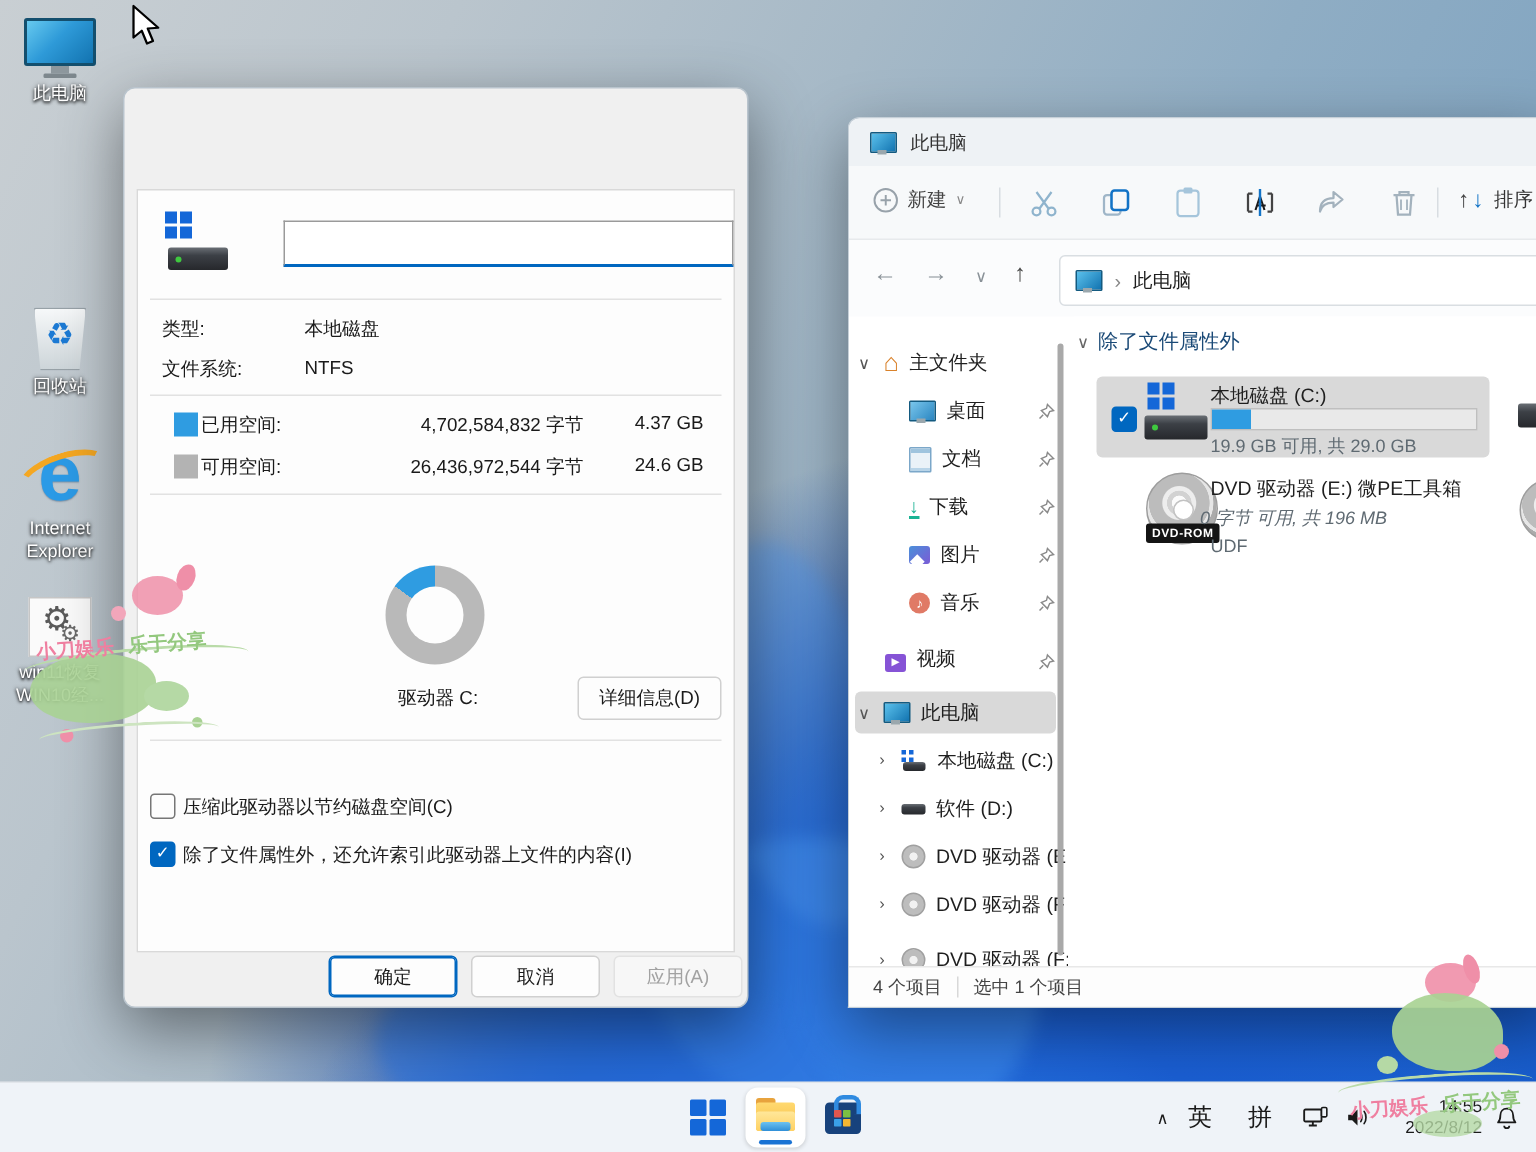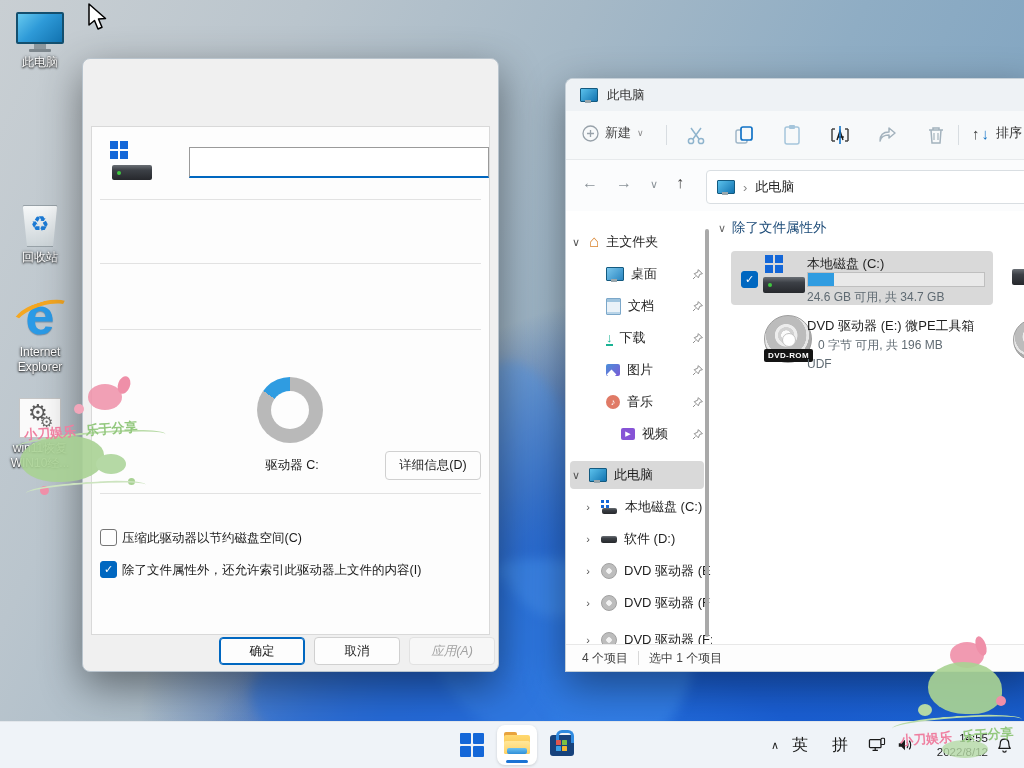--- a/index.html
+++ b/index.html
@@ -61,21 +61,21 @@
   .hdd .sq{position:absolute;display:grid;grid-template-columns:1fr 1fr;gap:2px;}
   .hdd .sq i{background:#1467d8;display:block;}
   .slab{position:absolute;border-radius:2px;background:linear-gradient(#6a6f75 0%,#3c4046 35%,#26282c 100%);}
   .slab .led{position:absolute;left:5px;top:50%;margin-top:-2px;width:4px;height:4px;border-radius:50%;background:#3fc93f;}
   .donut{position:absolute;left:165px;top:250px;width:66px;height:66px;border-radius:50%;
     background:conic-gradient(#b9b9b9 0deg 305.7deg,#2f9ce1 305.7deg 360deg);}
   .donut::after{content:"";position:absolute;inset:14px;background:#fdfdfd;border-radius:50%;}
   .btn{position:absolute;background:#fdfdfd;border:1px solid #d0d0d0;border-radius:4px;
     font-size:12.5px;color:#1a1a1a;display:flex;align-items:center;justify-content:center;text-align:right;}
   .btn.default{border:1px solid #0067c0;box-shadow:0 0 0 1px #0067c0 inset;}
-  .btn.disabled{color:#a2a2a2;background:#f7f7f7;border-color:#e2e2e2;font-style:italic;}
+  .btn.disabled{color:#a2a2a2;background:#f7f7f7;border-color:#e2e2e2;}
   .cb{position:absolute;width:15px;height:15px;border-radius:3px;border:1px solid #767676;background:#fdfdfd;}
   .cb.on{background:#0067c0;border-color:#0067c0;color:#fff;font-size:11px;line-height:15px;text-align:center;}
   .cb-lbl{position:absolute;}
   .tfield{position:absolute;left:97px;top:20px;width:286px;height:28px;background:#fff;
     border:1px solid #9a9a9a;border-bottom:2px solid #0067c0;font-size:13px;padding:0 6px;outline:none;}
   
   .explorer{position:absolute;left:565px;top:78px;width:470px;height:592px;background:#fff;
     border-radius:8px 0 0 0;box-shadow:0 14px 42px rgba(0,0,0,.4);z-index:20;color:#1f1f1f;overflow:hidden;
     border:1px solid #c6d0d8;border-right:none;}
   .ex-title{position:absolute;left:0;top:0;right:0;height:32px;background:#eef2f5;
@@ -188,22 +188,42 @@
             <i style="width:8px;height:8px;"></i>
             <i style="width:8px;height:8px;"></i>
           </span>
         <span class="slab" style="left:2px;top:24px;width:40px;height:15px;">
             <span class="led"></span>
           </span>
       </div>
       <input class="tfield" value="" style="">
       <div class="sep" style="top:72px;"></div>
 
+      <div class="prow" style="top:84px;">
+        <span>类型:</span>
+        <span class="v">本地磁盘</span>
+      </div>
+      <div class="prow" style="top:111px;">
+        <span>文件系统:</span>
+        <span class="v">NTFS</span>
+      </div>
       <div class="sep" style="top:136px;"></div>
 
+      <div class="prow" style="top:148px;">
+        <span class="sw" style="top:0;background:#2f9ce1;"></span>
+        <span style="margin-left:26px;">已用空间:</span>
+        <span class="bytes">4,702,584,832 字节</span>
+        <span class="gb">4.37 GB</span>
+      </div>
+      <div class="prow" style="top:176px;">
+        <span class="sw" style="top:0;background:#b3b3b3;"></span>
+        <span style="margin-left:26px;">可用空间:</span>
+        <span class="bytes">26,436,972,544 字节</span>
+        <span class="gb">24.6 GB</span>
+      </div>
       <div class="sep" style="top:202px;"></div>
 
 
       <div class="donut"></div>
       <div style="position:absolute;left:140px;top:330px;width:120px;text-align:center;">驱动器 C:</div>
       <div class="btn" style="left:293px;top:324px;width:94px;height:27px;">
         <span>详细信息(D)</span>
       </div>
       <div class="sep" style="top:366px;"></div>
 
@@ -326,21 +346,21 @@
           </svg>
       </div>
       <div class="srow" style="top:177px;left:40px;">
         <span style="width:14px;height:14px;border-radius:50%;background:#e07a66;color:#fff;font-size:9px;text-align:center;line-height:14px;flex:none;"><span>♪</span></span>
         <span>音乐</span>
         <svg class="pin" width="13" height="13" viewBox="0 0 16 16">
             <path d="M9 2l5 5-3.2.8L9 12 4 7l4.2-1.8L9 2z" fill="none" stroke="#8a8a8a" stroke-width="1.2"></path>
             <path d="M5.5 10.5L2.5 13.5" stroke="#8a8a8a" stroke-width="1.2"></path>
           </svg>
       </div>
-      <div class="srow" style="top:209px;left:55px;">
+      <div class="srow" style="top:209px;left:24px;align-items:flex-end;">
         <span style="width:14px;height:12px;border-radius:2px;background:#8653d6;color:#fff;font-size:7px;text-align:center;line-height:12px;flex:none;"><span>▶</span></span>
         <span>视频</span>
         <svg class="pin" width="13" height="13" viewBox="0 0 16 16">
             <path d="M9 2l5 5-3.2.8L9 12 4 7l4.2-1.8L9 2z" fill="none" stroke="#8a8a8a" stroke-width="1.2"></path>
             <path d="M5.5 10.5L2.5 13.5" stroke="#8a8a8a" stroke-width="1.2"></path>
           </svg>
       </div>
       <div class="srow sel" style="top:250px;">
         <span class="chev">∨</span>
         <span class="minimon"></span>
@@ -397,26 +417,26 @@
             <i style="width:8px;height:8px;"></i>
           </span>
         <span class="slab" style="left:0;top:22px;width:42px;height:16px;">
             <span class="led"></span>
           </span>
       </div>
       <div style="position:absolute;left:91px;top:44px;">本地磁盘 (C:)</div>
       <div class="bar" style="left:91px;top:61px;">
           <i style="width:15%;"></i>
         </div>
-      <div class="gray2" style="position:absolute;left:91px;top:78px;">24.6 GB 可用, 共 34.7 GB</div>
+      <div class="gray2" style="position:absolute;left:91px;top:78px;">19.9 GB 可用, 共 29.0 GB</div>
 
       <div class="disc" style="left:48px;top:104px;"></div>
       <div class="dvdtag" style="left:48px;top:138px;">DVD-ROM</div>
       <div style="position:absolute;left:91px;top:106px;white-space:nowrap;">DVD 驱动器 (E:) 微PE工具箱</div>
-      <div class="gray2" style="position:absolute;left:102px;top:126px;">0 字节 可用, 共 196 MB</div>
+      <div class="gray2" style="position:absolute;left:84px;top:126px;font-style:italic;">0 字节 可用, 共 196 MB</div>
       <div class="gray2" style="position:absolute;left:91px;top:146px;">UDF</div>
 
       <span class="slab" style="left:296px;top:58px;width:16px;height:16px;"></span>
       <span class="disc" style="left:297px;top:108px;width:40px;height:40px;"></span>
     </div>
 
     <div class="ex-status">
       <span>4 个项目</span>
       <span class="vline"></span>
       <span>选中 1 个项目</span>

